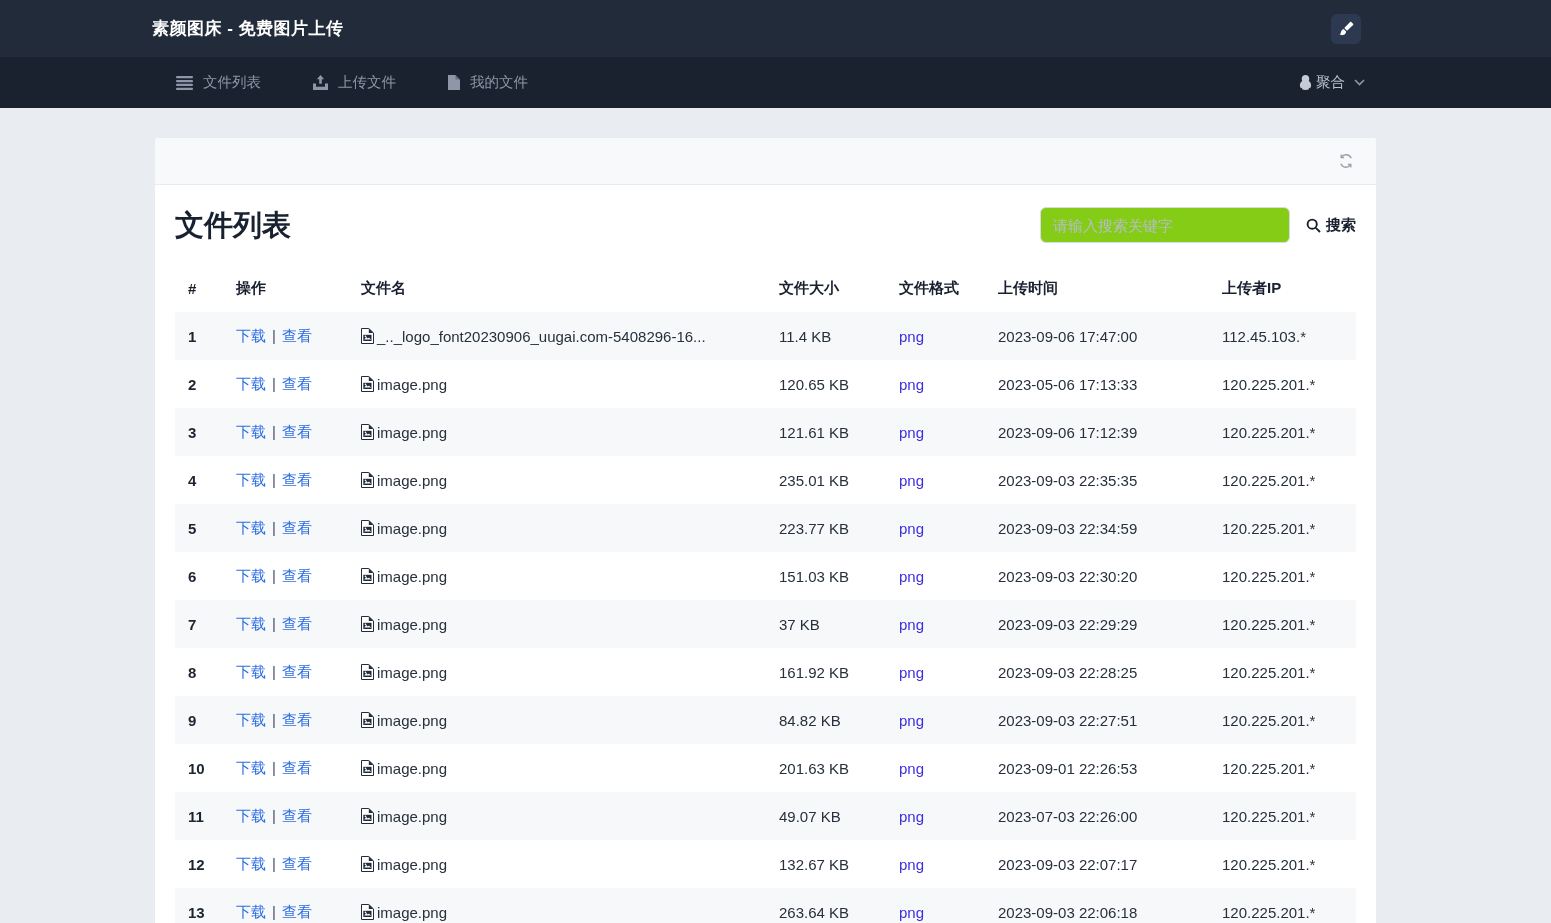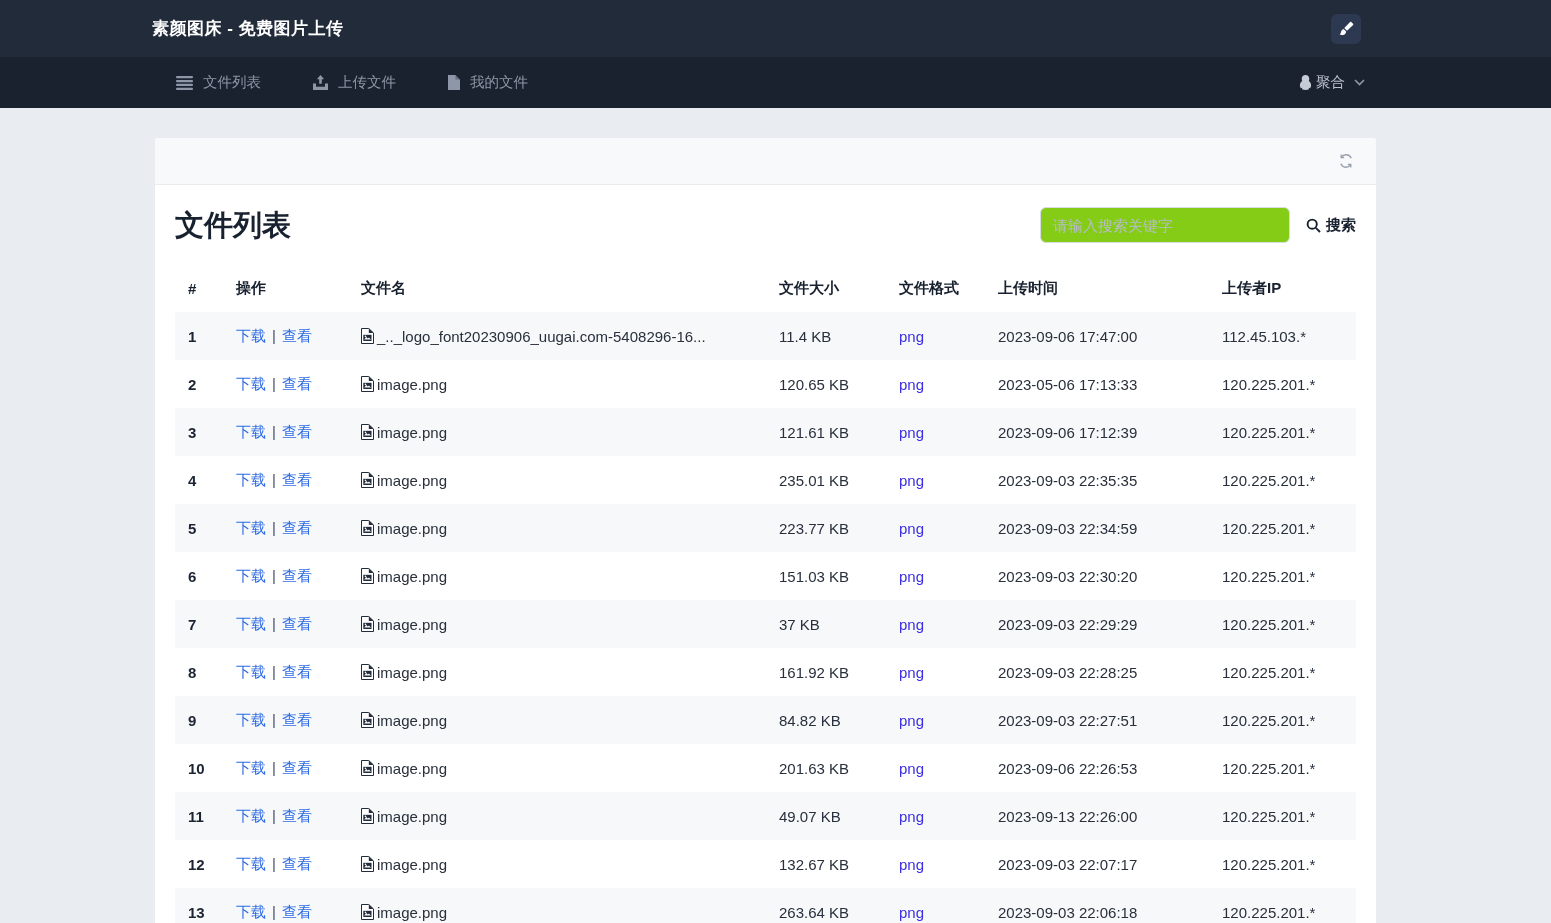--- a/index.html
+++ b/index.html
@@ -448,21 +448,21 @@
             <circle cx="4.5" cy="8.4" r="0.8" fill="#ffffff"></circle>
           </svg>
         </span>
         <span>image.png</span>
       </div>
     </td>
     <td>201.63 KB</td>
     <td>
       <a class="format-link">png</a>
     </td>
-    <td>2023-09-06 22:26:53</td>
+    <td>2023-09-01 22:26:53</td>
     <td>120.225.201.*</td>
   </tr>
             <tr class="striped">
     <td class="col-index cell-index">11</td>
     <td>
       <a class="action-link">下载</a><span class="action-sep">|</span><a class="action-link">查看</a>
     </td>
     <td>
       <div class="name-wrap">
         <span style="display:flex;">
@@ -474,21 +474,21 @@
             <circle cx="4.5" cy="8.4" r="0.8" fill="#ffffff"></circle>
           </svg>
         </span>
         <span>image.png</span>
       </div>
     </td>
     <td>49.07 KB</td>
     <td>
       <a class="format-link">png</a>
     </td>
-    <td>2023-09-13 22:26:00</td>
+    <td>2023-07-03 22:26:00</td>
     <td>120.225.201.*</td>
   </tr>
             <tr>
     <td class="col-index cell-index">12</td>
     <td>
       <a class="action-link">下载</a><span class="action-sep">|</span><a class="action-link">查看</a>
     </td>
     <td>
       <div class="name-wrap">
         <span style="display:flex;">

